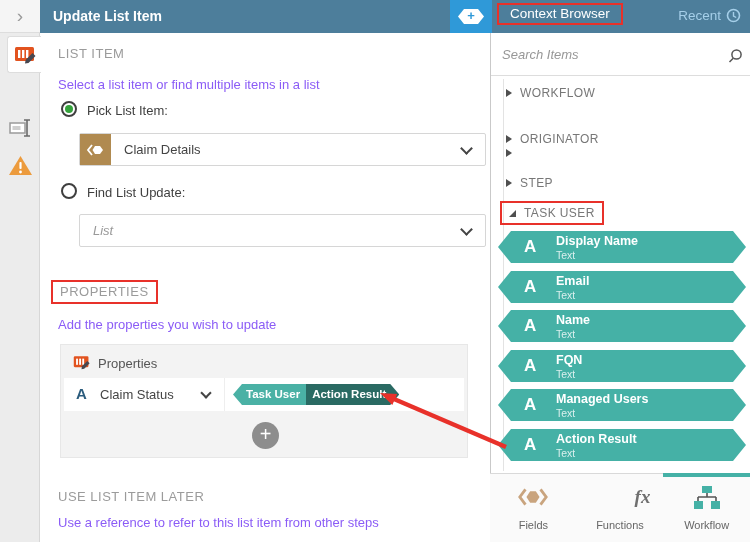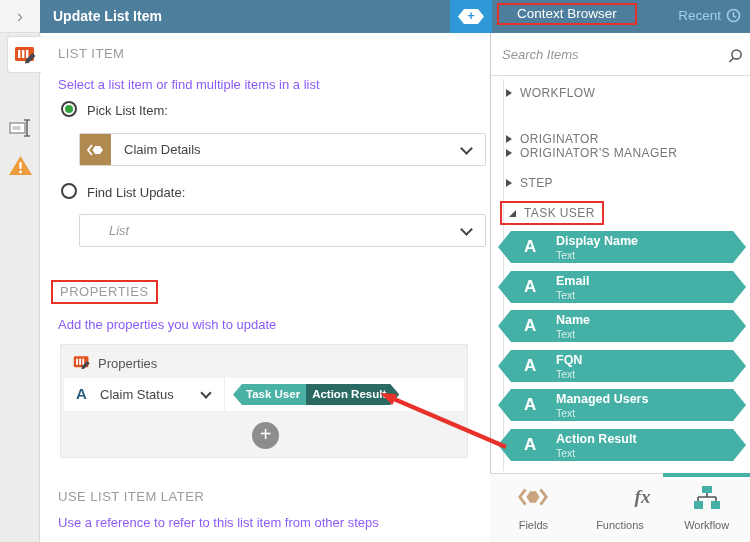--- a/index.html
+++ b/index.html
@@ -9,21 +9,21 @@
   
   .hdr-bg { position:absolute; left:40px; top:0; width:710px; height:33px; background:#4d7e9b; }
   .corner { position:absolute; left:0; top:0; width:40px; height:33px; background:#f5f5f5;
             border-bottom:1px solid #ddd; display:flex; align-items:center; justify-content:center;
             color:#9a9a9a; font-size:19px; cursor:pointer; }
   .hdr-title { position:absolute; left:53px; top:8px; color:#fff; font-size:14px; font-weight:bold; }
   .blue-btn { position:absolute; left:450px; top:0; width:42px; height:33px; background:#2f99d8; cursor:pointer; }
   .hexplus { position:absolute; left:8px; top:9px; width:26px; height:15px; background:#fff;
              clip-path:polygon(6px 0, 20px 0, 26px 7.5px, 20px 15px, 6px 15px, 0 7.5px);
              color:#2f99d8; font-size:13px; font-weight:bold; text-align:center; line-height:14px; }
-  .cb-box { position:absolute; left:497px; top:3px; border:2px solid #e8312a; padding:1px 18px 2px;
+  .cb-box { position:absolute; left:497px; top:3px; border:2px solid #e8312a; padding:1px 11px 2px;
             color:#fff; font-size:13.5px; }
   .recent { position:absolute; right:9px; top:8px; display:flex; align-items:center; gap:5px;
             color:#a5cfe9; font-size:13.5px; cursor:pointer; }
 
   
   .side-bg { position:absolute; left:0; top:33px; width:40px; height:509px; background:#ececec;
              border-right:1px solid #d7d7d7; }
   .tile { position:absolute; left:7px; top:36px; width:34px; height:37px; background:#fff;
           border:1px solid #ddd; border-right:none; border-radius:3px 0 0 3px;
           display:flex; align-items:center; justify-content:center; cursor:pointer; }
@@ -34,21 +34,21 @@
   .sec-h { position:absolute; font-size:13px; color:#9b9b9b; letter-spacing:.5px; }
   .sec-p { position:absolute; font-size:13px; color:#8b5cf6; }
   .radio { position:absolute; width:16px; height:16px; border:2px solid #3f3f3f; border-radius:50%; cursor:pointer; }
   .radio.sel::after { content:''; position:absolute; inset:2px; background:#35a23c; border-radius:50%; }
   .radio-lbl { position:absolute; font-size:13px; color:#3f3f3f;text-align:center; }
   .dd { position:absolute; left:79px; width:407px; height:33px; background:#fff;
         border:1px solid #d6d6d6; border-radius:2px; cursor:pointer; }
   .dd-ic { position:absolute; left:0; top:0; width:31px; height:31px; background:#b08a50;
            display:flex; align-items:center; justify-content:center; }
   .dd-val { position:absolute; left:44px; top:8px; font-size:13px; color:#444; }
-  .dd-val.ph { left:13px; font-style:italic; color:#999;margin-left:16px; }
+  .dd-val.ph { left:13px; font-style:italic; color:#999; }
   .chev { position:absolute; right:14px; top:10px; width:9px; height:9px;
           border-right:2px solid #444; border-bottom:2px solid #444; transform:rotate(45deg); }
   .redbox-h { position:absolute; border:2px solid #e8312a; padding:2px 7px 3px;
               font-size:13px; color:#9b9b9b; letter-spacing:.5px; }
   .card { position:absolute; left:60px; top:344px; width:408px; height:114px;
           background:#f3f3f3; border:1px solid #e7e7e7; }
   .card-title { position:absolute; left:37px; top:11px; font-size:13px; color:#555; }
   .card-ic { position:absolute; left:12px; top:9px; }
   .prop-row { position:absolute; left:3px; top:33px; width:400px; height:33px; background:#fff; }
   .prop-a { position:absolute; left:12px; top:7px; font-size:15px; font-weight:bold; color:#2b5c7d; }
@@ -228,21 +228,20 @@
     <div class="trow" style="top:82px;">
       <span class="tri-c"></span>
       <span>WORKFLOW</span>
     </div>
     <div class="trow" style="top:128px;">
       <span class="tri-c"></span>
       <span>ORIGINATOR</span>
     </div>
     <div class="trow" style="top:142px;">
       <span class="tri-c"></span>
-      <span>ORIGINATOR'S MANAGER</span>
     </div>
     <div class="trow" style="top:172px;">
       <span class="tri-c"></span>
       <span>STEP</span>
     </div>
     <div class="trow boxed" style="top:201px;">
       <span class="tri-e"></span>
       <span>TASK USER</span>
     </div>
 

